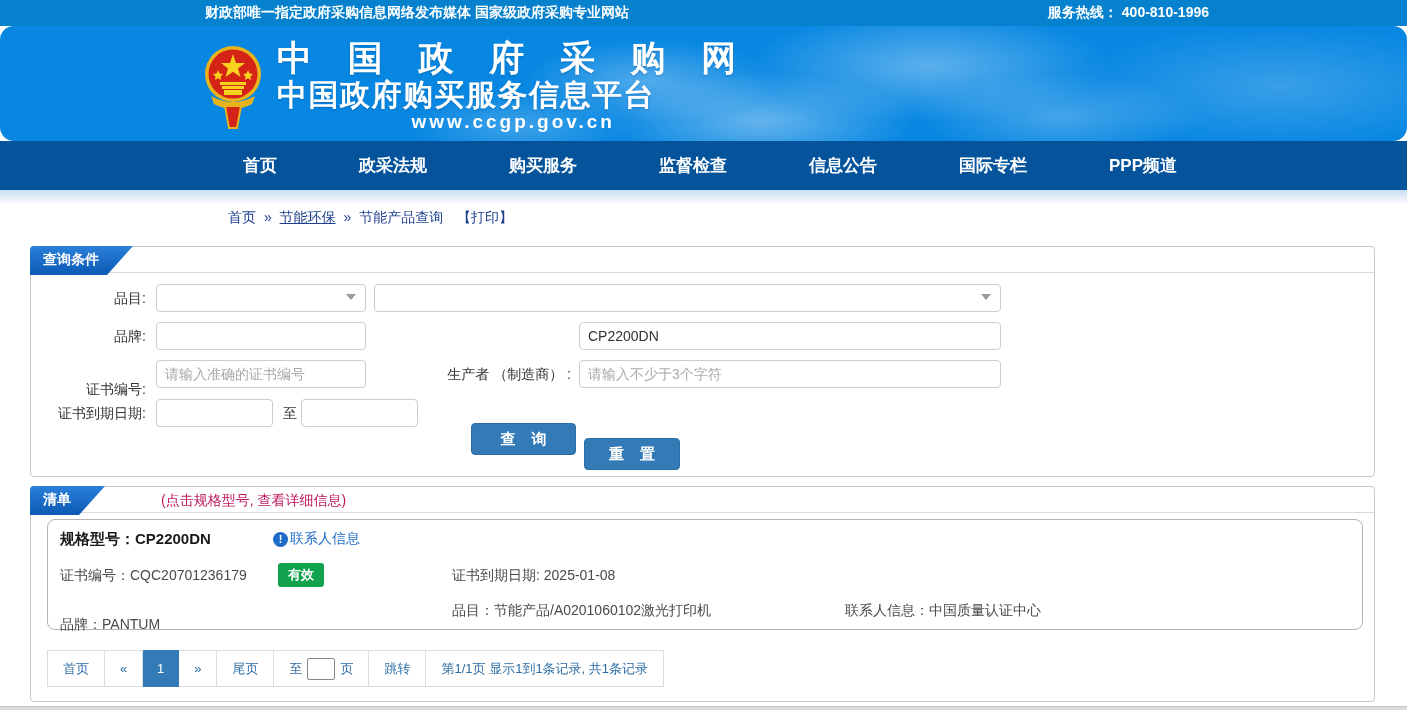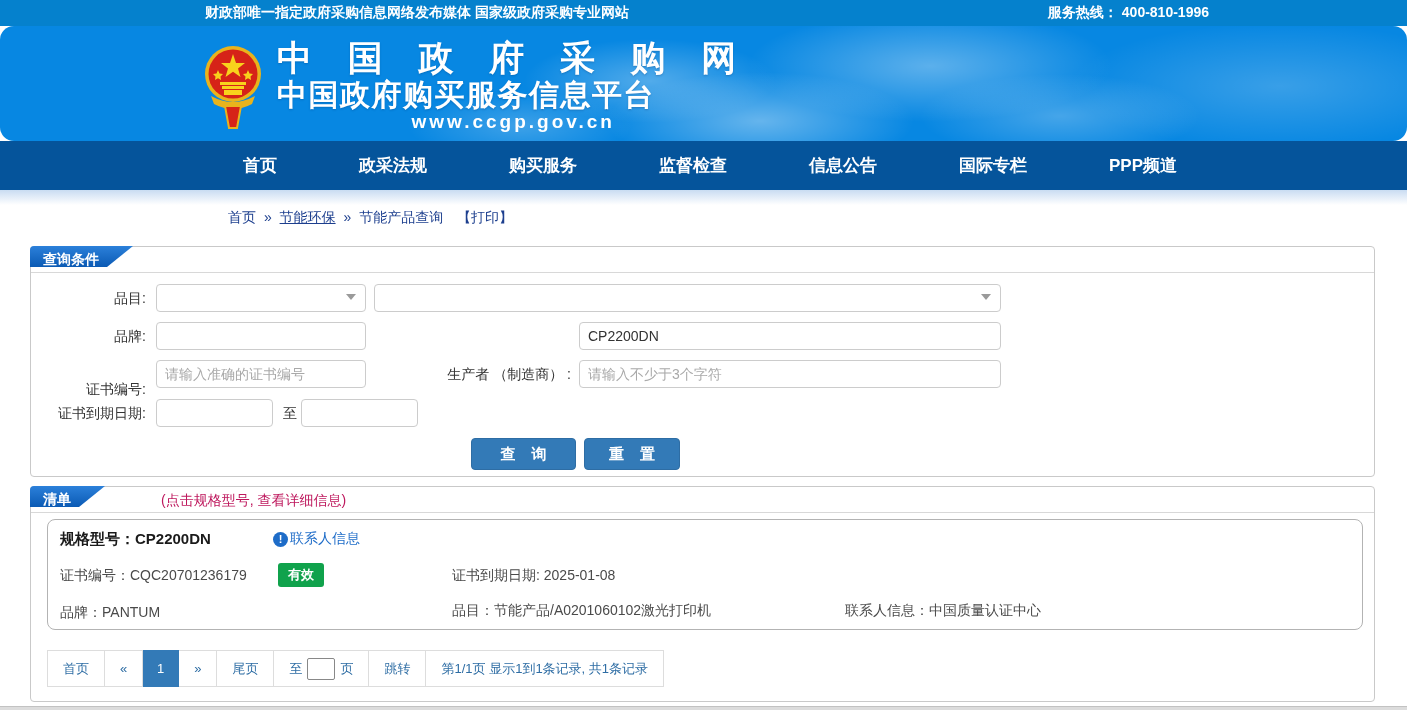--- a/index.html
+++ b/index.html
@@ -35,21 +35,21 @@
   
   .breadcrumb { margin:4px 0 0 228px; font-size:14px; color:#1d3f8e; }
   .breadcrumb span { margin-right:4px; }
   .crumb-link { cursor:pointer; }
   .crumb-underline { text-decoration:underline; cursor:pointer; }
   .crumb-print { margin-left:6px; cursor:pointer; }
 
   
   .panel { position:relative; width:1345px; margin-left:30px; border:1px solid #c9c9c9; border-radius:4px; background:#fff; }
   .panel-header { height:26px; border-bottom:1px solid #d8d8d8; position:relative; }
-  .tab { position:absolute; left:-1px; top:-1px; height:21px; line-height:27px; padding:0 34px 0 13px; color:#fff; font-size:14px; font-weight:bold;
+  .tab { position:absolute; left:-1px; top:-1px; height:29px; line-height:27px; padding:0 34px 0 13px; color:#fff; font-size:14px; font-weight:bold;
          background:linear-gradient(180deg,#2b80da,#0b5ab4); clip-path:polygon(0 0,100% 0,calc(100% - 26px) 100%,0 100%); border-top-left-radius:4px; }
   .panel-hint { position:absolute; left:130px; top:0; line-height:26px; color:#be185d; font-size:14px; }
 
   
   .query-panel { margin-top:19px; height:231px; }
   .f-label { position:absolute; font-size:14px; color:#333; text-align:right; line-height:28px; }
   .f-input { position:absolute; height:28px; border:1px solid #ccc; border-radius:4px; padding:0 8px; font-size:14px; color:#333; font-family:"Liberation Sans",sans-serif; background:#fff; }
   .f-input::placeholder { color:#a9a9a9; }
   .f-select { position:absolute; height:28px; border:1px solid #ccc; border-radius:4px; background:#fff; cursor:pointer; }
   .caret { position:absolute; right:9px; top:9px; width:0; height:0; border-left:5px solid transparent; border-right:5px solid transparent; border-top:6px solid #9a9a9a; }
@@ -149,21 +149,21 @@
   <div class="f-label" style="left:0;top:128px;width:115px;">证书编号:</div>
   <input class="f-input" style="left: 125px; top: 113px; width: 210px;" placeholder="请输入准确的证书编号">
   <div class="f-label" style="left:300px;top:113px;width:240px;">生产者 （制造商） :</div>
   <input class="f-input" style="left: 548px; top: 113px; width: 422px;" placeholder="请输入不少于3个字符">
 
   <div class="f-label" style="left:0;top:152px;width:115px;">证书到期日期:</div>
   <input class="f-input" style="left: 125px; top: 152px; width: 117px;">
   <div class="to-label" style="left:252px;top:152px;">至</div>
   <input class="f-input" style="left: 270px; top: 152px; width: 117px;">
 
-  <button class="btn" style="left:440px;top:191px;width:105px;">查 询</button>
+  <button class="btn" style="left:440px;top:176px;width:105px;">查 询</button>
   <button class="btn" style="left:553px;top:191px;width:96px;">重 置</button>
 </div>
 
 <div class="panel list-panel">
   <div class="panel-header">
     <div class="tab">清单</div>
     <div class="panel-hint">(点击规格型号, 查看详细信息)</div>
   </div>
 
   <div class="record-card">
@@ -179,21 +179,21 @@
     <div class="rc-cell" style="left:12px;top:47px;">
       <span>证书编号：</span><span>CQC20701236179</span>
     </div>
     <div class="rc-cell" style="left:230px;top:43px;">
       <span class="badge">有效</span>
     </div>
     <div class="rc-cell" style="left:404px;top:47px;">
       <span>证书到期日期:</span> <span>2025-01-08</span>
     </div>
 
-    <div class="rc-cell" style="left:12px;top:84px;">
+    <div class="rc-cell" style="left:12px;top:96px;">
       <span>品牌：</span><span>PANTUM</span>
     </div>
     <div class="rc-cell" style="left:404px;top:82px;">
       <span>品目：</span><span>节能产品/A0201060102激光打印机</span>
     </div>
     <div class="rc-cell" style="left:797px;top:82px;">
       <span>联系人信息：</span><span>中国质量认证中心</span>
     </div>
   </div>
 

